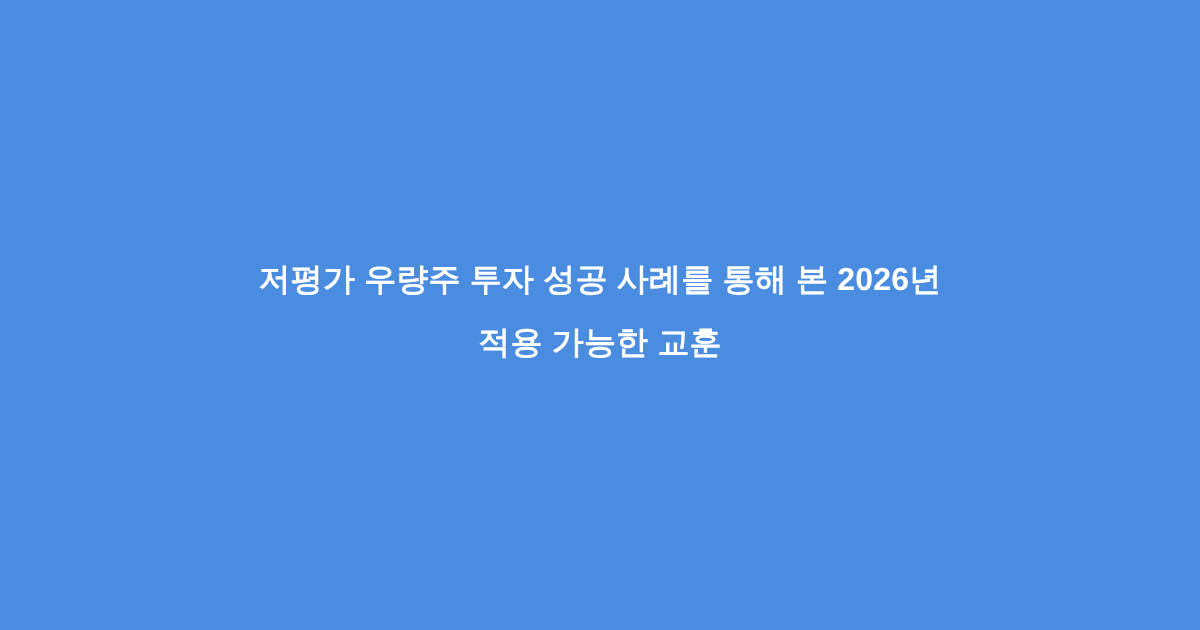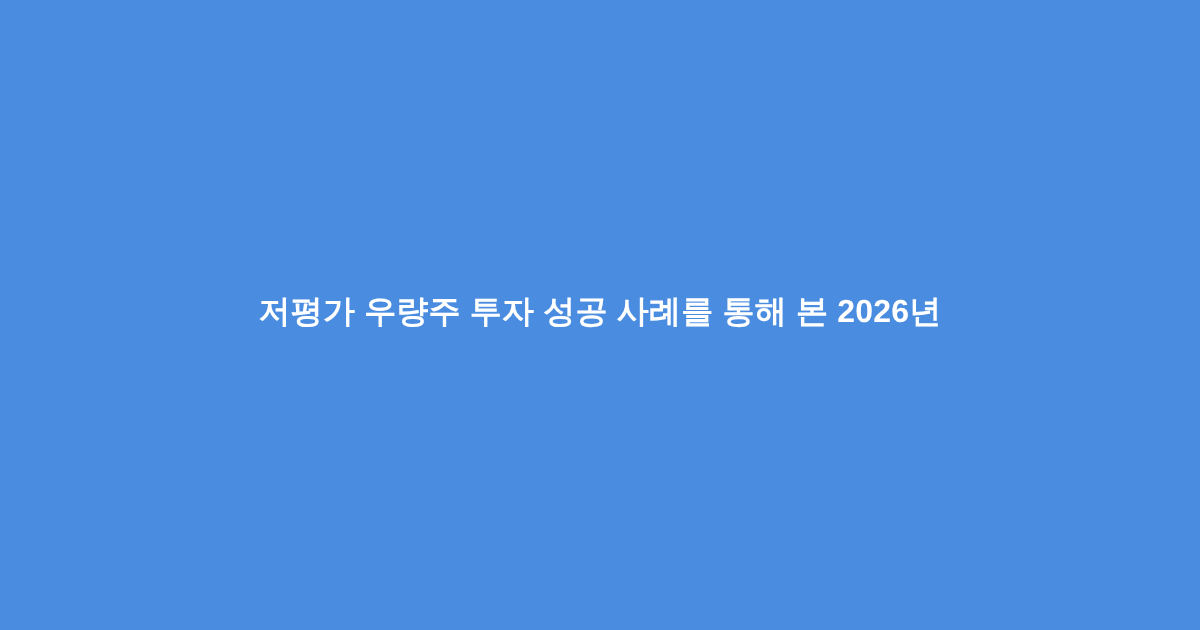--- a/index.html
+++ b/index.html
@@ -50,16 +50,17 @@
 </style>
 </head>
 <body>
 
 <div class="og-card" style="background-color: rgb(74, 140, 224);">
 
   <div class="title-block">
 
     <span class="title-line" style="color: rgb(255, 255, 255);">저평가 우량주 투자 성공 사례를 통해 본 2026년</span>
 
+    <span class="title-line" style="color: rgb(255, 255, 255);">적용 가능한 교훈</span>
 
   </div>
 
 </div>
 
 </body></html>

